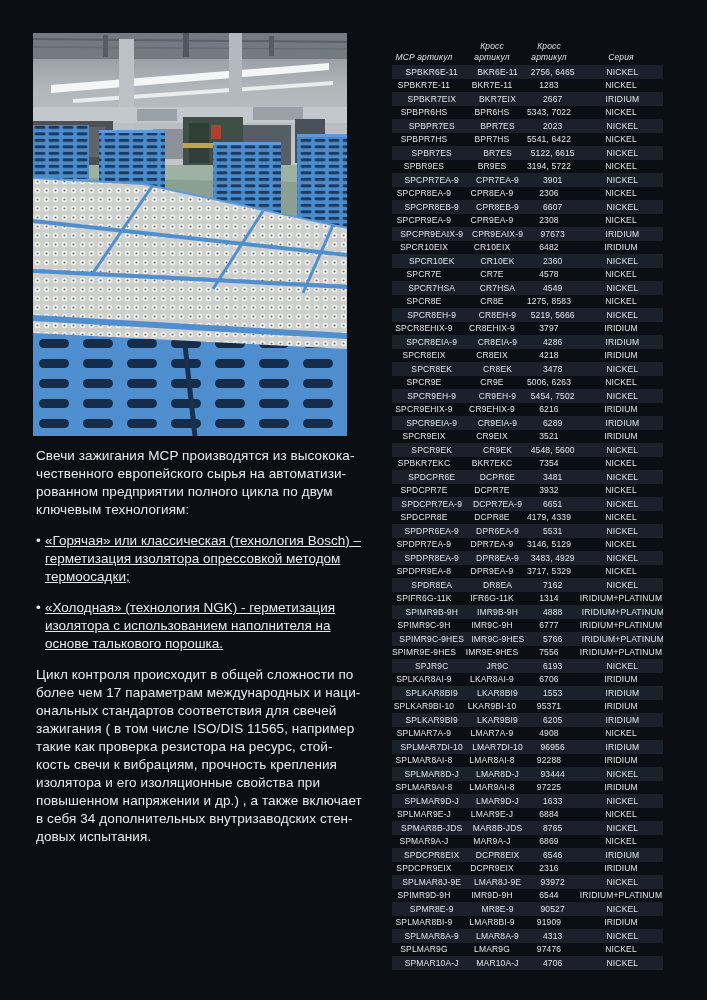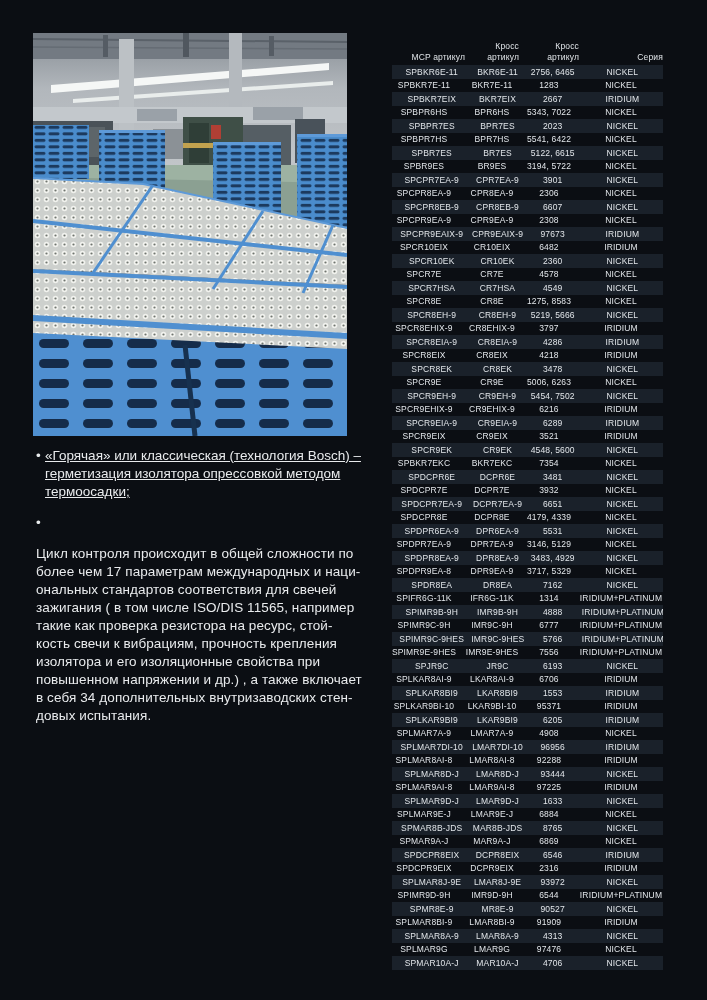--- a/index.html
+++ b/index.html
@@ -45,21 +45,21 @@
   }
   .thead {
     display: flex;
     align-items: flex-end;
     height: 26px;
     margin-bottom: 3px;
     font-size: 8.5px;
     line-height: 10.5px;
     color: #dfe3e7;
   }
-  .hcell { text-align: right; white-space: pre-line; }
+  .hcell { text-align: center; white-space: pre-line; font-style: italic; }
   .trow {
     display: flex;
     align-items: center;
     height: 13.5px;
     font-size: 8.5px;
   }
   .trow.striped { background: var(--row-stripe, #1a212a); margin-left: 9px; }
   .tcell { text-align: center; overflow: hidden; white-space: nowrap; }
   .c0 { width: 82px; } .c1 { width: 54px; } .c2 { width: 60px; } .c3 { width: 84px; }
 </style>
@@ -147,29 +147,36 @@
       <line x1="300" y1="192" x2="270" y2="260" stroke="#4f8fd0" stroke-width="3"></line>
 
       <polygon points="0,282 314,300 314,310 0,292" fill="#4f8fd0"></polygon>
       <polygon points="0,288 314,306 314,324 0,306" fill="url(#plugs)"></polygon>
       <polygon points="0,300 314,316 314,403 0,403" fill="url(#bigslots)"></polygon>
       <line x1="152" y1="312" x2="162" y2="403" stroke="#17314f" stroke-width="5"></line>
     </svg>
   </div>
 
   <div class="bodytext">
+    <p class="para">Свечи зажигания MCP производятся из высокока-
+чественного европейского сырья на автоматизи-
+рованном предприятии полного цикла по двум
+ключевым технологиям:</p>
     <div>
         <div class="bullet">
           <span class="mark">•</span>
           <span class="btxt">«Горячая» или классическая (технология Bosch) –
 герметизация изолятора опрессовкой методом
 термоосадки;</span>
         </div>
         <div class="bullet">
           <span class="mark">•</span>
+          <span class="btxt">«Холодная» (технология NGK) - герметизация
+изолятора с использованием наполнителя на
+основе талькового порошка.</span>
         </div>
       </div>
     <p class="para">Цикл контроля происходит в общей сложности по
 более чем 17 параметрам международных и наци-
 ональных стандартов соответствия для свечей
 зажигания ( в том числе ISO/DIS 11565, например
 такие как проверка резистора на ресурс, стой-
 кость свечи к вибрациям, прочность крепления
 изолятора и его изоляционные свойства при
 повышенном напряжении и др.) , а также включает

